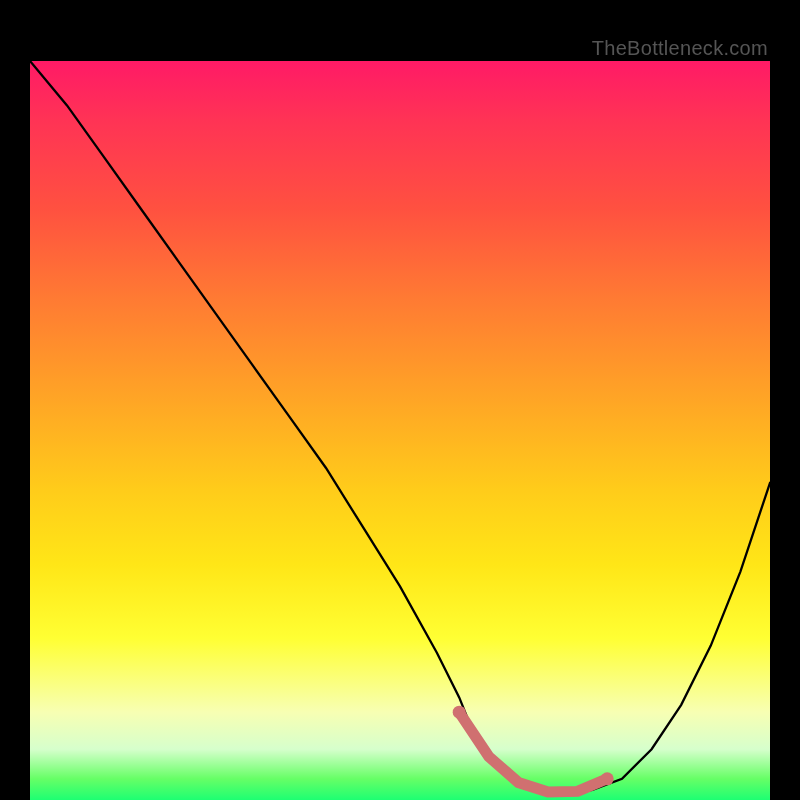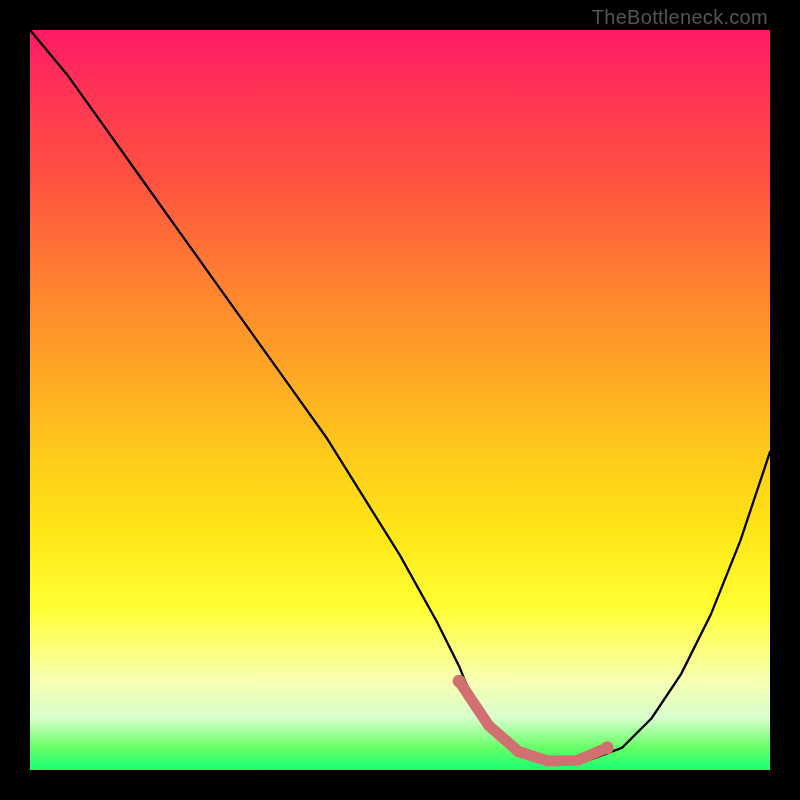--- a/index.html
+++ b/index.html
@@ -9,20 +9,21 @@
     height: 800px;
     background: #000;
     font-family: Arial, Helvetica, sans-serif;
     overflow: hidden;
   }
   .outer {
     position: relative;
     width: 800px;
     height: 656px;
     background: #000;
+    margin-top: 31px;
   }
   .plot-area {
     position: absolute;
     left: 30px;
     top: 30px;
     width: 740px;
     height: 740px;
     
     background: linear-gradient(to bottom,
       #ff1a66 0%,

